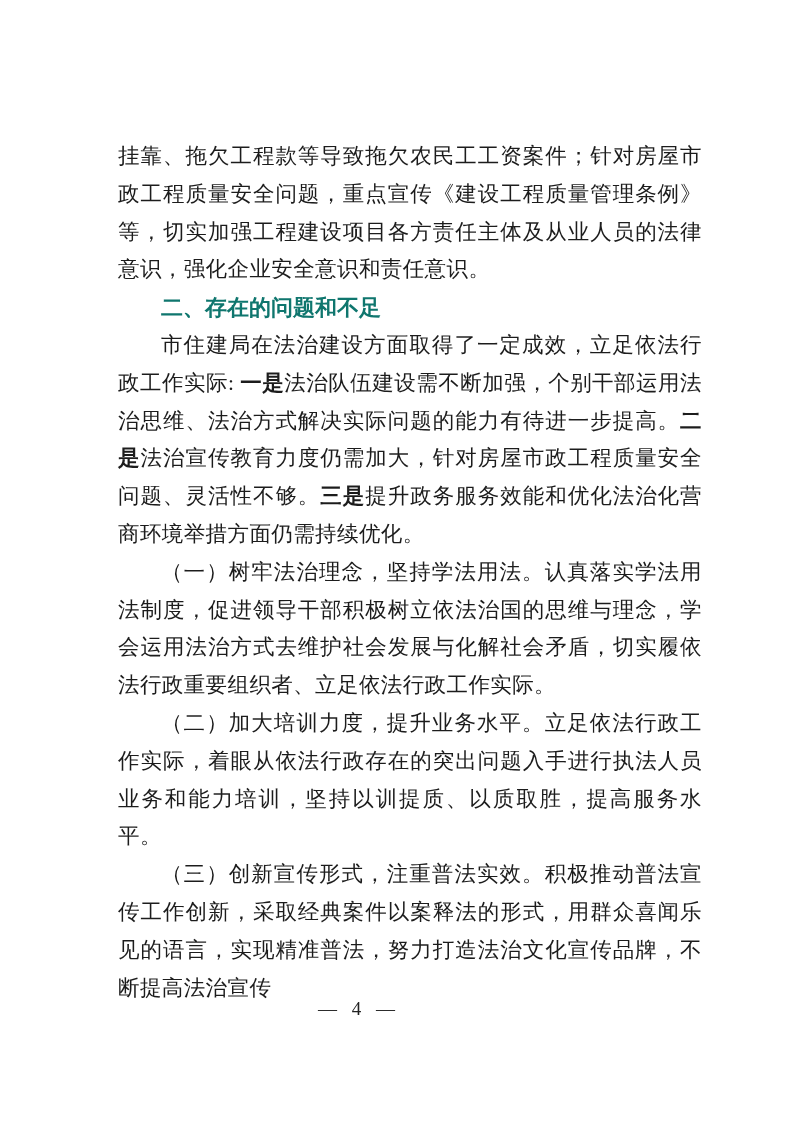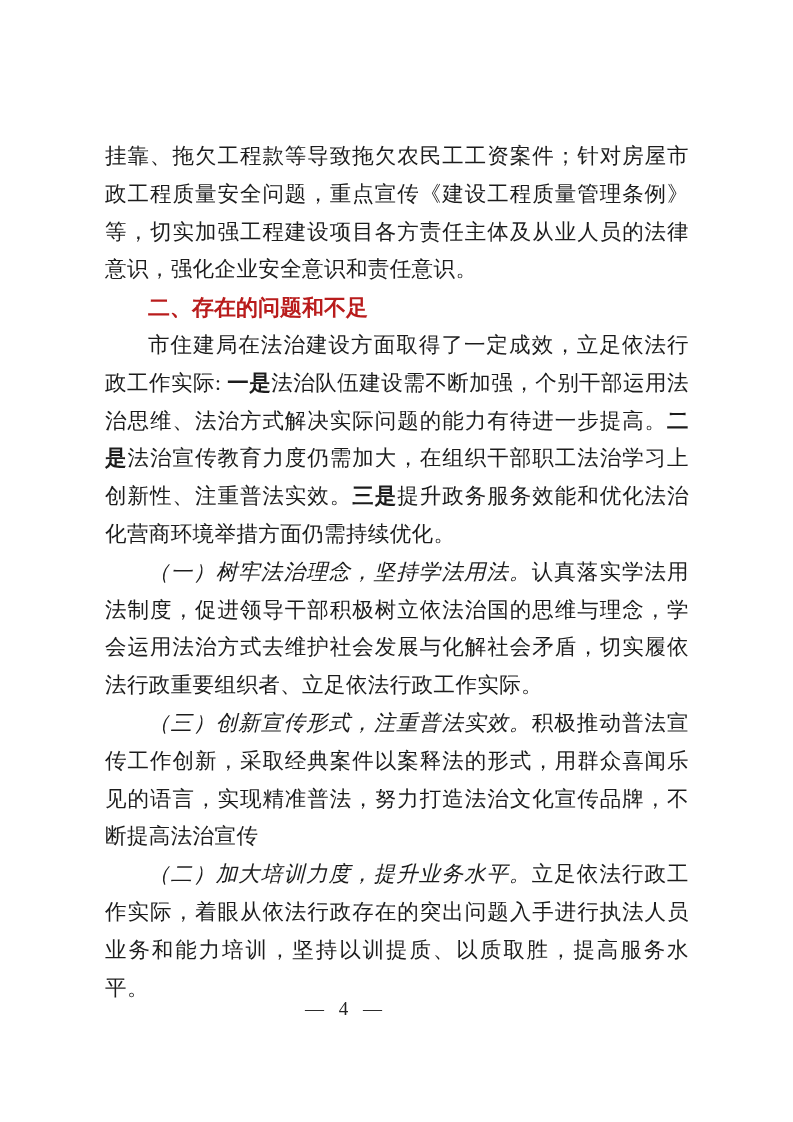--- a/index.html
+++ b/index.html
@@ -4,20 +4,21 @@
 <style>
   * { margin: 0; padding: 0; box-sizing: border-box; }
   html, body { background: #ffffff; }
   .page {
     position: relative;
     width: 692px;
     height: 1122px;
     background: #ffffff;
     color: #1c1c1c;
     overflow: hidden;
+    margin-left: 13px;
   }
   .content {
     position: absolute;
     left: 105px;
     top: 138px;
     width: 584px;
   }
   .body-text {
     font-family: "Liberation Serif", "DejaVu Serif", serif;
     font-size: 21.5px;
@@ -27,31 +28,30 @@
   }
   .indent { text-indent: 43px; }
   .no-indent { text-indent: 0; }
   .section-heading {
     font-family: "Liberation Sans", "DejaVu Sans", sans-serif;
     font-weight: 700;
     font-size: 22px;
     line-height: 37.8px;
     text-indent: 43px;
     text-align: left;
-    color: #b91c1c;
+    color: #0f766e;
   }
   .emph {
     font-family: Liberation Sans, sans-serif;
     font-weight: 700;
     font-style: normal;
   }
   .lead {
     
     font-family: "Liberation Serif", "DejaVu Serif", serif;
-    font-style: italic;
   }
   .page-footer {
     position: absolute;
     left: 0;
     right: 0;
     top: 998px;
     text-align: center;
   }
   .page-number {
     font-family: "Liberation Serif", "DejaVu Serif", serif;
@@ -63,27 +63,27 @@
 </head>
 <body>
 
 <div class="page">
   <main class="content">
 
     <p class="body-text no-indent">挂靠、拖欠工程款等导致拖欠农民工工资案件；针对房屋市政工程质量安全问题，重点宣传《建设工程质量管理条例》等，切实加强工程建设项目各方责任主体及从业人员的法律意识，强化企业安全意识和责任意识。</p>
 
     <h2 class="section-heading">二、存在的问题和不足</h2>
 
-    <p class="body-text indent"><span>市住建局在法治建设方面取得了一定成效，立足依法行政工作实际: </span><span class="emph">一是</span><span>法治队伍建设需不断加强，个别干部运用法治思维、法治方式解决实际问题的能力有待进一步提高。</span><span class="emph">二是</span><span>法治宣传教育力度仍需加大，在组织干部职工法治学习上创新性、注重普法实效。</span><span class="emph">三是</span><span>提升政务服务效能和优化法治化营商环境举措方面仍需持续优化。</span></p>
+    <p class="body-text indent"><span>市住建局在法治建设方面取得了一定成效，立足依法行政工作实际: </span><span class="emph">一是</span><span>法治队伍建设需不断加强，个别干部运用法治思维、法治方式解决实际问题的能力有待进一步提高。</span><span class="emph">二是</span><span>法治宣传教育力度仍需加大，针对房屋市政工程质量安全问题、灵活性不够。</span><span class="emph">三是</span><span>提升政务服务效能和优化法治化营商环境举措方面仍需持续优化。</span></p>
 
 
     <p class="body-text indent"><span class="lead">（一）树牢法治理念，坚持学法用法。</span><span>认真落实学法用法制度，促进领导干部积极树立依法治国的思维与理念，学会运用法治方式去维护社会发展与化解社会矛盾，切实履依法行政重要组织者、立足依法行政工作实际。</span></p>
 
+    <p class="body-text indent"><span class="lead">（二）加大培训力度，提升业务水平。</span><span>立足依法行政工作实际，着眼从依法行政存在的突出问题入手进行执法人员业务和能力培训，坚持以训提质、以质取胜，提高服务水平。</span></p>
+
     <p class="body-text indent"><span class="lead">（三）创新宣传形式，注重普法实效。</span><span>积极推动普法宣传工作创新，采取经典案件以案释法的形式，用群众喜闻乐见的语言，实现精准普法，努力打造法治文化宣传品牌，不断提高法治宣传</span></p>
-
-    <p class="body-text indent"><span class="lead">（二）加大培训力度，提升业务水平。</span><span>立足依法行政工作实际，着眼从依法行政存在的突出问题入手进行执法人员业务和能力培训，坚持以训提质、以质取胜，提高服务水平。</span></p>
 
   </main>
 
   <footer class="page-footer">
     <span class="page-number">— 4 —</span>
   </footer>
 </div>
 
 </body></html>

